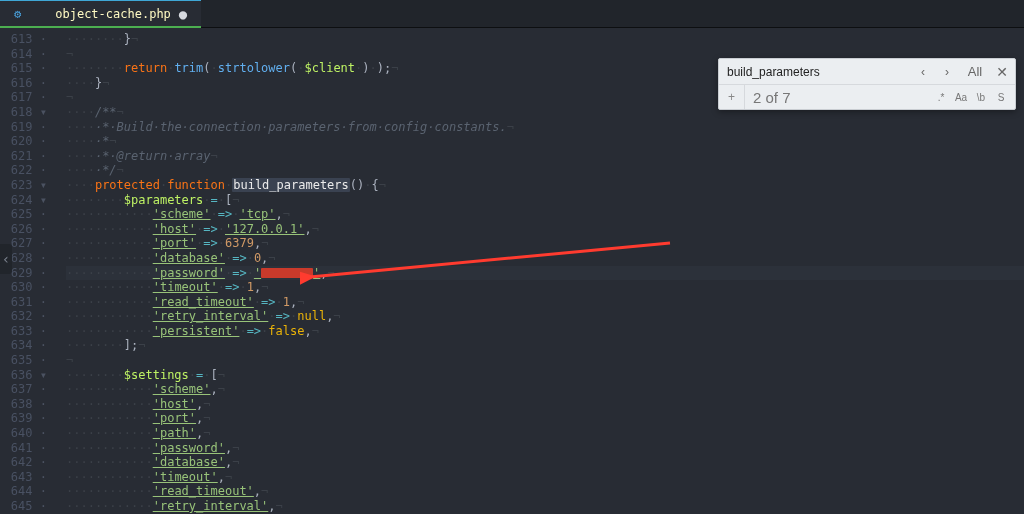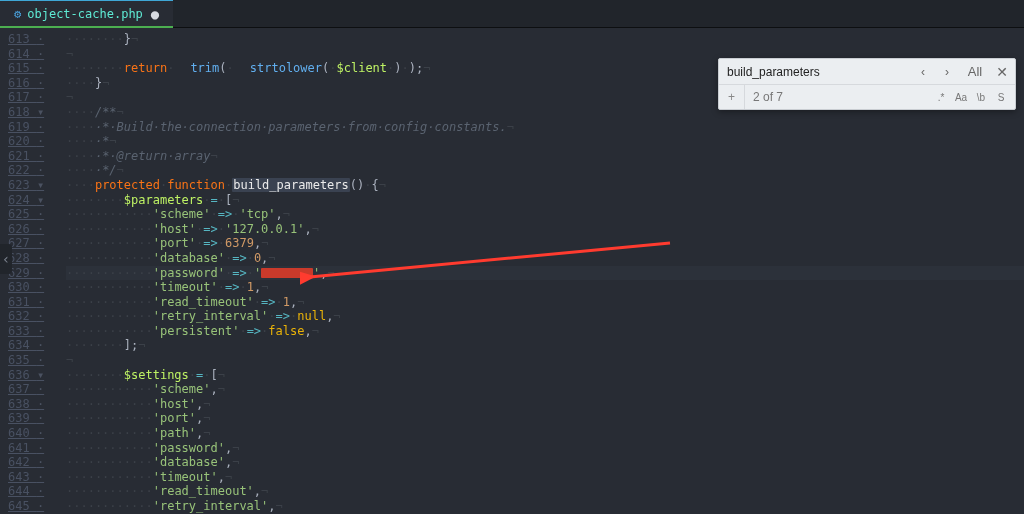--- a/index.html
+++ b/index.html
@@ -1,54 +1,54 @@
 <!DOCTYPE html>
 <html><head>
   <meta charset="utf-8">
   <style>
     * { margin:0; padding:0; box-sizing:border-box; }
     html, body { width:1024px; height:514px; background:#1e2227; font-family:Menlo,Consolas,"DejaVu Sans Mono",monospace; font-size:12px; color:#abb2bf; overflow:hidden; }
     .tabbar { height:28px; background:#21252b; display:flex; align-items:stretch; border-bottom:1px solid #0d0f11; }
     .tab { display:flex; align-items:center; padding:0 14px; background:#282c34; border-top:1px solid #3fa7d6; position:relative; }
     .tab .icon { color:#4aa3df; margin-right:6px; font-size:12px; }
-    .tab .name { color:#5eead4; }
+    .tab .name { color:#fef9c3;margin-left:28px; }
     .tab .dirty { color:#d7dae0; margin-left:8px; font-size:14px; }
     .tab-underline { position:absolute; left:0; right:0; bottom:-1px; height:2px; background:#4caf50; }
     .editor { position:relative; height:486px; background:#282c34; display:flex; }
-    .gutter { width:60px; flex:0 0 60px; padding:4px 10px 0 8px; color:#495162; user-select:none; line-height:14.6px;text-decoration:underline; }
+    .gutter { width:60px; text-align:right; flex:0 0 60px; padding:4px 10px 0 8px; color:#495162; user-select:none; line-height:14.6px; }
     .gutter div { height:14.6px; }
     .code { flex:1 1 auto; padding:4px 0 0 6px; line-height:14.6px; white-space:pre; }
     .code .line { height:14.6px; display:block; }
     
     .ws { color:#3b4048; }
     .pl { color:#abb2bf; } 
     .kw { color:#f97316; }
-    .fn { color:#61afef;margin-left:16px; }
+    .fn { color:#61afef; }
     .var { color:#bef264; }
-    .str { color:#98c379; }
+    .str { color:#98c379;text-decoration:underline; }
     .num { color:#d19a66;margin-top:48px; }
     .com { color:#5a6370; font-style:italic; }
     .const { color:#eab308; }
     .op { color:#56b6c2; }
     .hl { background:#3a4251; color:#ebebeb; padding:0 1px; border-radius:1px; }
     .line.active{ background:#2c313a; }
     .fold { color:#4b5261; margin-right:3px; }
     .mask { display:inline-block; width:52px; height:10px; background:#ca3a2b; border-radius:1px; vertical-align:middle; }
     
     .arrow { position:absolute; left:300px; top:213px; pointer-events:none; }
     
     .find { position:absolute; right:8px; top:30px; width:298px; background:#ebeef1; border:1px solid #c9cdd2; border-radius:2px; box-shadow:0 2px 6px rgba(0,0,0,.35); font-family:Arial,Helvetica,sans-serif; color:#333; }
     .find-row1 { display:flex; align-items:center; height:26px; border-bottom:1px solid #d6d9dd; }
     .find-input { flex:1 1 auto; border:none; background:transparent; padding:0 8px; font-size:12px; outline:none; color:#222; }
     .find-btn { width:22px; height:22px; margin:0 1px; display:flex; align-items:center; justify-content:center; border:none; background:transparent; color:#666; cursor:pointer; font-size:12px; }
     .find-btn.all{ width:30px; font-size:13px; }
     .find-close { width:22px; height:22px; border:none; background:transparent; color:#666; cursor:pointer; font-size:14px; margin-right:2px; }
     .find-row2 { display:flex; align-items:center; height:24px; }
     .find-plus { width:26px; text-align:center; color:#888; border-right:1px solid #d6d9dd; height:100%; line-height:24px; cursor:pointer; }
-    .find-status { flex:1 1 auto; padding-left:8px; color:#777; font-size:12px; }
+    .find-status { flex:1 1 auto; padding-left:8px; color:#777; font-size:15px; }
     .find-opts { display:flex; padding-right:4px; }
     .find-opt { width:20px; height:20px; display:flex; align-items:center; justify-content:center; font-size:10px; color:#777; cursor:pointer; }
     .left-handle{ position:absolute; left:0; top:216px; width:12px; height:30px; background:#21252b; color:#7b828e; display:flex; align-items:center; justify-content:center; font-size:14px; border-radius:0 3px 3px 0; cursor:pointer;}
   </style>
 </head>
 <body>
 
 <div class="tabbar">
   <div class="tab">
     <span class="icon">⚙</span>

